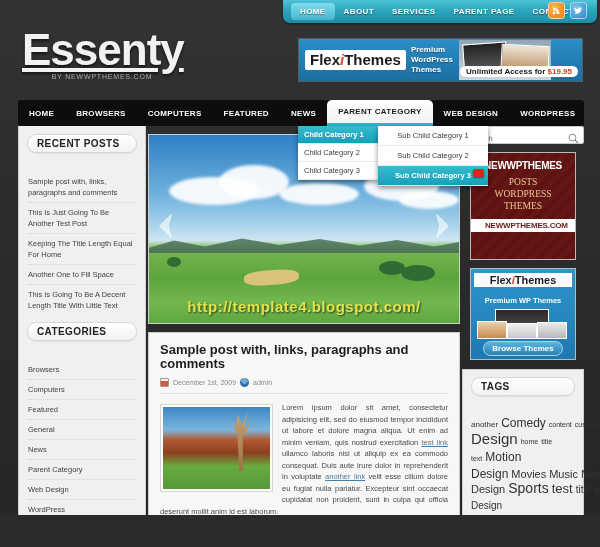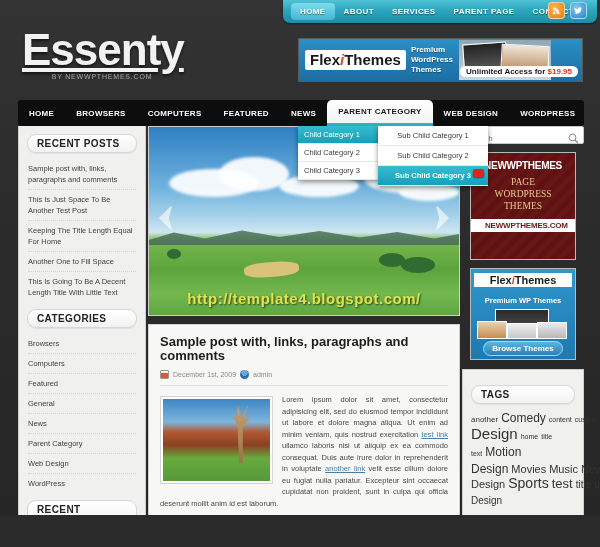--- a/index.html
+++ b/index.html
@@ -116,21 +116,21 @@
   .dropdown {
     position: absolute; top: 126px; left: 298px; width: 80px;
     background: #fff; box-shadow: 0 2px 5px rgba(0,0,0,.45); z-index: 40;
   }
   .dropdown .di {
     font-size: 7.5px; color: #3a3a3a; padding: 4px 6px; line-height: 9px;
     border-bottom: 1px solid #e8e8e8; cursor: pointer;
   }
   .dropdown .di.hl {
     background: linear-gradient(180deg,#35bccf 0%, #16a0ba 100%);
-    color: #fff; font-weight: normal;
+    color: #fff; font-weight: bold;
   }
   .subdrop {
     position: absolute; top: 126px; left: 378px; width: 110px;
     background: #fff; box-shadow: 0 2px 5px rgba(0,0,0,.45); z-index: 41; text-align: center;
   }
   .subdrop .di {
     font-size: 7.5px; color: #3a3a3a; padding: 5px 7px; line-height: 9px;
     border-bottom: 1px solid #e8e8e8; cursor: pointer;
   }
   .subdrop .di.hl {
@@ -145,36 +145,36 @@
   
   .wrap { position: absolute; top: 126px; left: 18px; width: 566px; height: 421px; }
 
   
   .lsb {
     position: absolute; left: 0; top: 0; width: 128px; height: 421px;
     background: #f0f0ee; border: 1px solid #cfcfcf; border-top: none;
     padding: 8px 0 0 0; overflow: hidden;
   }
   .wtitle {
-    margin: 0 8px 6px 8px;
+    margin: 0 8px 19px 8px;
     background: linear-gradient(180deg,#ffffff,#f2f2f2);
     border: 1px solid #d7d7d7; border-radius: 9px;
     font-size: 10px; font-weight: bold; color: #222; padding: 3px 9px;
     letter-spacing: .4px; box-shadow: 0 1px 1px rgba(0,0,0,.07);
   }
   .wlist { padding: 0 9px; }
   .wlist .it {
     font-size: 7.5px; color: #3f3f3f; line-height: 11px;
     padding: 4px 0; border-bottom: 1px dotted #d2d2d2; cursor: pointer;
   }
   .wlist .it:last-child { border-bottom: none; }
   .wgap { height: 7px; }
 
   
-  .content { position: absolute; left: 130px; top: 0; width: 312px; }
+  .content { position: absolute; left: 130px; top: 8px; width: 312px; }
   .slider {
     position: relative; width: 312px; height: 190px; overflow: hidden;
     background: #6fa8d4; border: 1px solid #cfcfcf;
   }
   .sky {
     position: absolute; inset: 0;
     background: linear-gradient(180deg,#2f7fc4 0%, #6fb2de 32%, #a9d3ea 48%, #cfe6f2 56%, #7fbf54 60%, #4f9c39 78%, #3f8a2f 100%);
   }
   .cloud {
     position: absolute; background: #fff; border-radius: 50%;
@@ -294,21 +294,21 @@
   }
   .ad2 .shots2 span {
     position: absolute; border: 1px solid #fff; display: block;
   }
   .ad2 .btn {
     position: absolute; left: 12px; right: 12px; bottom: 3px;
     background: linear-gradient(180deg,#59b6e0,#2c7fb5);
     border: 1px solid #a8d6ee; border-radius: 8px;
     font-size: 8px; font-weight: bold; color: #fff; padding: 2px 0;
   }
-  .rwidget { margin-top: 9px; background: #f0f0ee; border: 1px solid #cfcfcf; padding: 15px 0; }
+  .rwidget { margin-top: 9px; background: #f0f0ee; border: 1px solid #cfcfcf; padding: 7px 0; }
   .tags { padding: 0 8px; line-height: 14px; }
   .tags a { color: #333; text-decoration: none; margin-right: 3px; cursor: pointer; }
 </style>
 </head>
 <body>
 
 <div id="page">
 
   <div class="topbar">
     <div class="topnav">
@@ -360,21 +360,21 @@
     <div class="mi">WEB DESIGN</div>
     <div class="mi">WORDPRESS</div>
   </div>
 
   <div class="wrap">
 
     <div class="lsb">
       <div class="wtitle">RECENT POSTS</div>
       <div class="wlist">
         <div class="it">Sample post with, links, paragraphs and comments</div>
-        <div class="it">This Is Just Space To Be Another Test Post</div>
+        <div class="it">This Is Just Going To Be Another Test Post</div>
         <div class="it">Keeping The Title Length Equal For Home</div>
         <div class="it">Another One to Fill Space</div>
         <div class="it">This Is Going To Be A Decent Length Title With Little Text</div>
       </div>
       <div class="wgap"></div>
       <div class="wtitle">CATEGORIES</div>
       <div class="wlist">
         <div class="it">Browsers</div>
         <div class="it">Computers</div>
         <div class="it">Featured</div>
@@ -448,21 +448,21 @@
           <svg width="11" height="11" viewBox="0 0 11 11">
               <circle cx="4.5" cy="4.5" r="3.4" fill="none" stroke="#8a8a8a" stroke-width="1"></circle>
               <line x1="7" y1="7" x2="10" y2="10" stroke="#8a8a8a" stroke-width="1.2"></line>
             </svg>
         </span>
       </div>
 
       <div class="ad ad1">
         <div class="l1">NEWWPTHEMES</div>
         <div class="l2">
-          <div>PAGE</div>
+          <div>POSTS</div>
           <div>WORDPRESS</div>
           <div>THEMES</div>
         </div>
         <div class="l3">NEWWPTHEMES.COM</div>
       </div>
 
       <div class="ad ad2">
         <div class="t1"><span>Flex</span><i>i</i><span>Themes</span></div>
         <div class="t2">Premium WP Themes</div>
         <div class="shots2">

